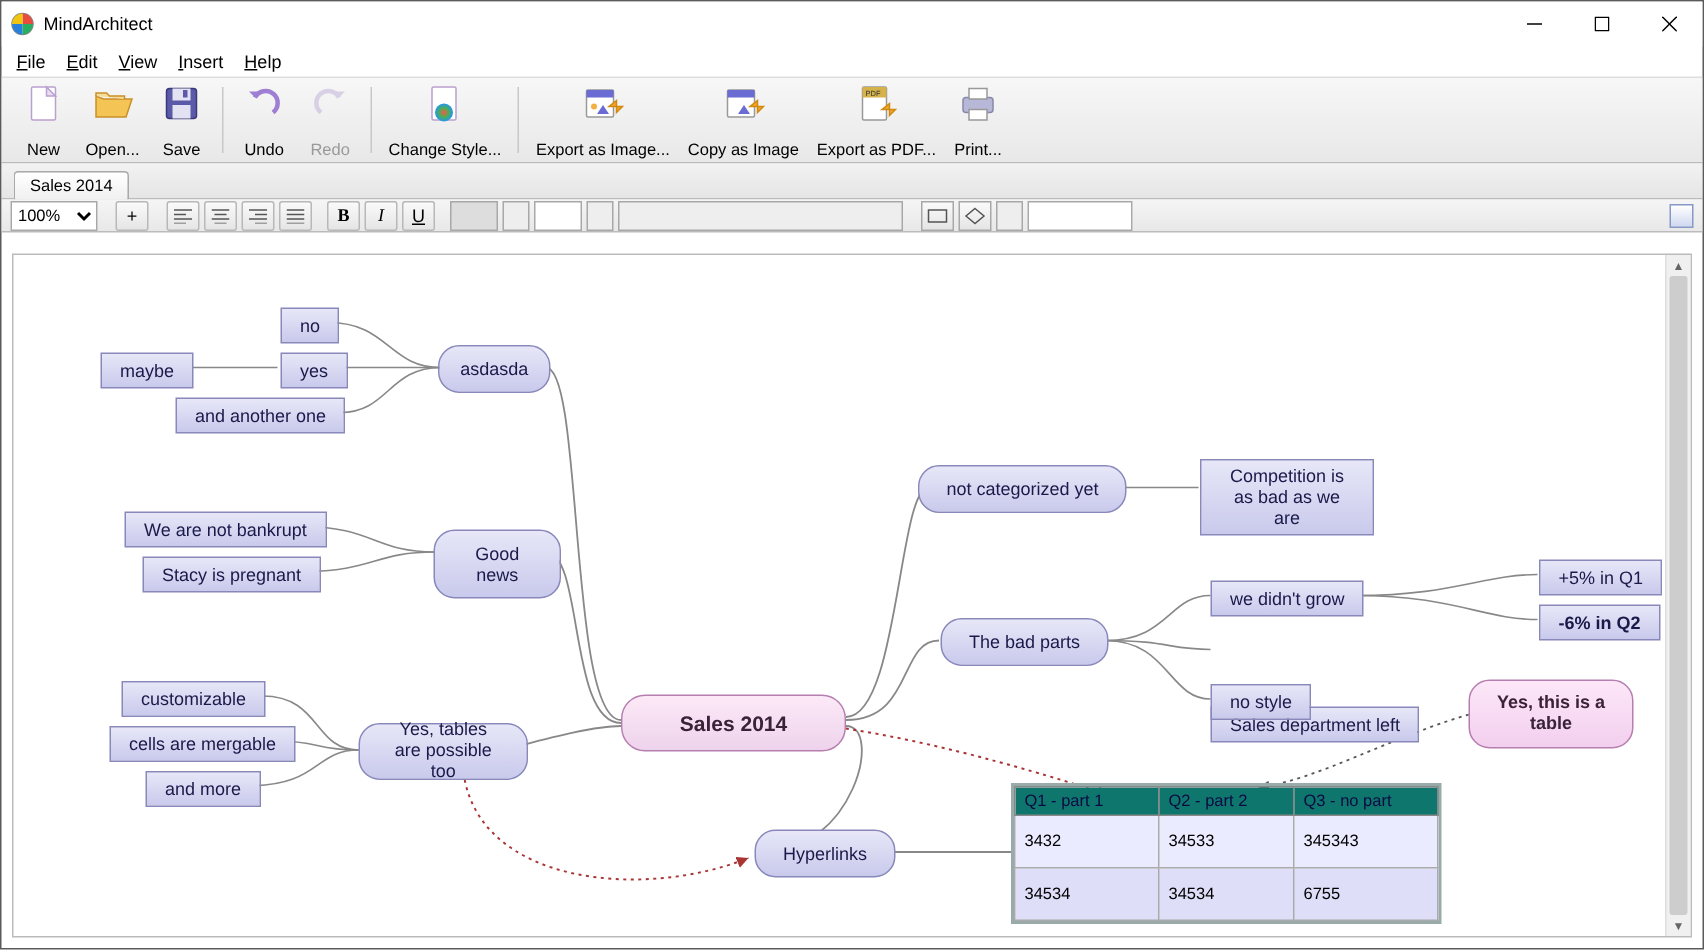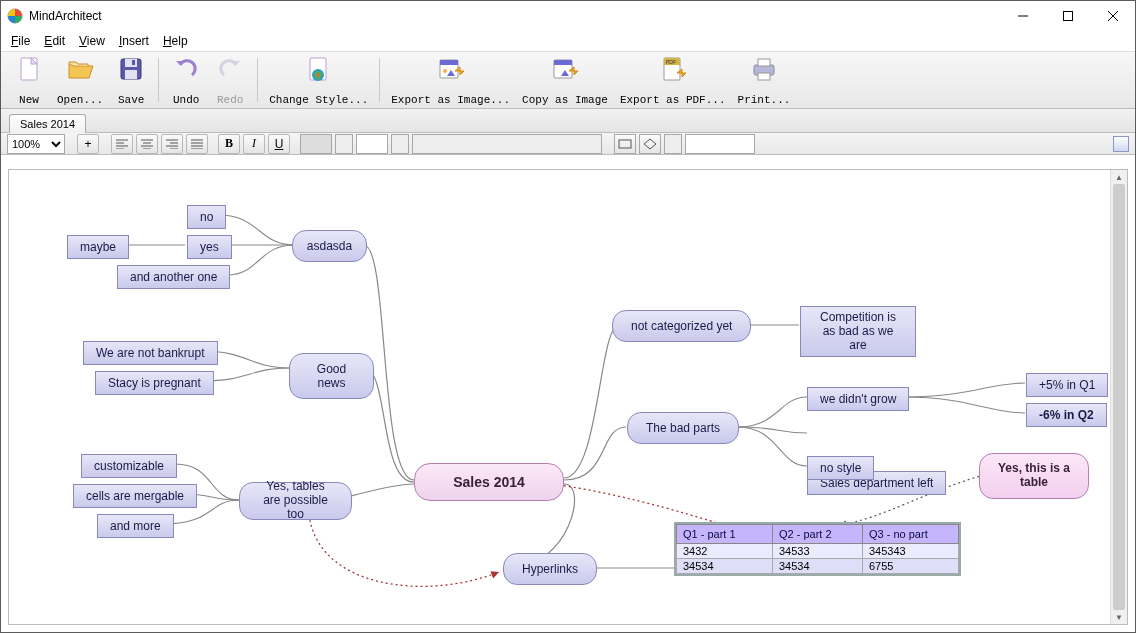--- a/index.html
+++ b/index.html
@@ -14,21 +14,21 @@
 
   
   .menubar { height:20px; display:flex; align-items:center; padding:0 4px; gap:2px; }
   .menu-item { padding:1px 6px; }
   .menu-item u { text-decoration:underline; }
 
   
   .toolbar { height:58px; background:linear-gradient(#f7f7f7,#e8e8e8); border-top:1px solid #ddd; border-bottom:1px solid #bbb; display:flex; align-items:center; padding:0 6px; }
   .tool-btn { display:flex; flex-direction:column; align-items:center; justify-content:center; min-width:34px; height:54px; padding:0 5px; border:1px solid transparent; border-radius:3px; }
   .tool-btn .ico { width:32px; height:32px; display:flex; align-items:center; justify-content:center; }
-  .tool-btn .lbl { font-size:11px; margin-top:11px; white-space:nowrap;font-family:Liberation Mono, monospace; }
+  .tool-btn .lbl { font-size:11px; margin-top:11px; white-space:nowrap; }
   .tool-sep { width:1px; height:44px; background:#c8c8c8; margin:0 5px; }
   .disabled .lbl { color:#999; }
   .disabled svg { opacity:0.5; }
 
   
   .tabs { height:24px; background:linear-gradient(#f2f2f2,#e5e5e5); border-bottom:1px solid #bbb; display:flex; align-items:flex-end; padding-left:8px; }
   .tab { background:linear-gradient(#fff,#f0f0f0); border:1px solid #aaa; border-bottom:none; border-radius:3px 3px 0 0; padding:3px 10px; font-size:11px; position:relative; top:1px; }
 
   
   .formatbar { height:22px; background:linear-gradient(#f5f5f5,#e8e8e8); border-bottom:1px solid #bbb; display:flex; align-items:center; padding:0 6px; gap:3px; }
@@ -55,22 +55,22 @@
   svg.connectors { position:absolute; left:0; top:0; width:100%; height:100%; pointer-events:none; }
 
   .node { position:absolute; background:linear-gradient(#e7e7f8,#c9c9ec); border:1px solid #8888bb; border-radius:0; padding:4px 12px; font-size:12px; color:#1a1a4a; text-align:center; display:flex; align-items:center; justify-content:center; }
   .node.big { border-radius:14px; padding:8px 18px; }
   .node.root { background:linear-gradient(#fce9f7,#eed3ec); border:1px solid #b67fb0; font-weight:bold; font-size:14px; color:#3a2238; border-radius:16px; padding:10px 18px; }
   .node.annot { background:linear-gradient(#fde7f8,#f2cfee); border:1px solid #b67fb0; font-weight:bold; color:#3a2238; border-radius:14px; padding:8px 12px; }
 
   
   .mtable { position:absolute; border:2px solid #9aa; }
   .mtable table { border-collapse:collapse; font-size:11px; }
-  .mtable th { background:#c4b5fd; color:#0a0a40; border:1px solid #888; padding:3px 6px; text-align:left; font-weight:normal; }
-  .mtable td { background:#ebebff; border:1px solid #aaa; padding:1px 6px; }
+  .mtable th { background:#0f766e; color:#0a0a40; border:1px solid #888; padding:3px 6px; text-align:left; font-weight:normal; }
+  .mtable td { background:#ebebff; border:1px solid #aaa; padding:11px 6px; }
   .mtable tr:nth-child(odd) td { background:#dedef8; }
 </style>
 </head>
 <body>
 
 <div class="titlebar">
   <svg class="app-icon" viewBox="0 0 16 16">
     <circle cx="8" cy="8" r="7" fill="#fff" stroke="#888"></circle>
     <path d="M8 1 A7 7 0 0 1 15 8 L8 8 Z" fill="#e74c3c"></path>
     <path d="M15 8 A7 7 0 0 1 8 15 L8 8 Z" fill="#27ae60"></path>

